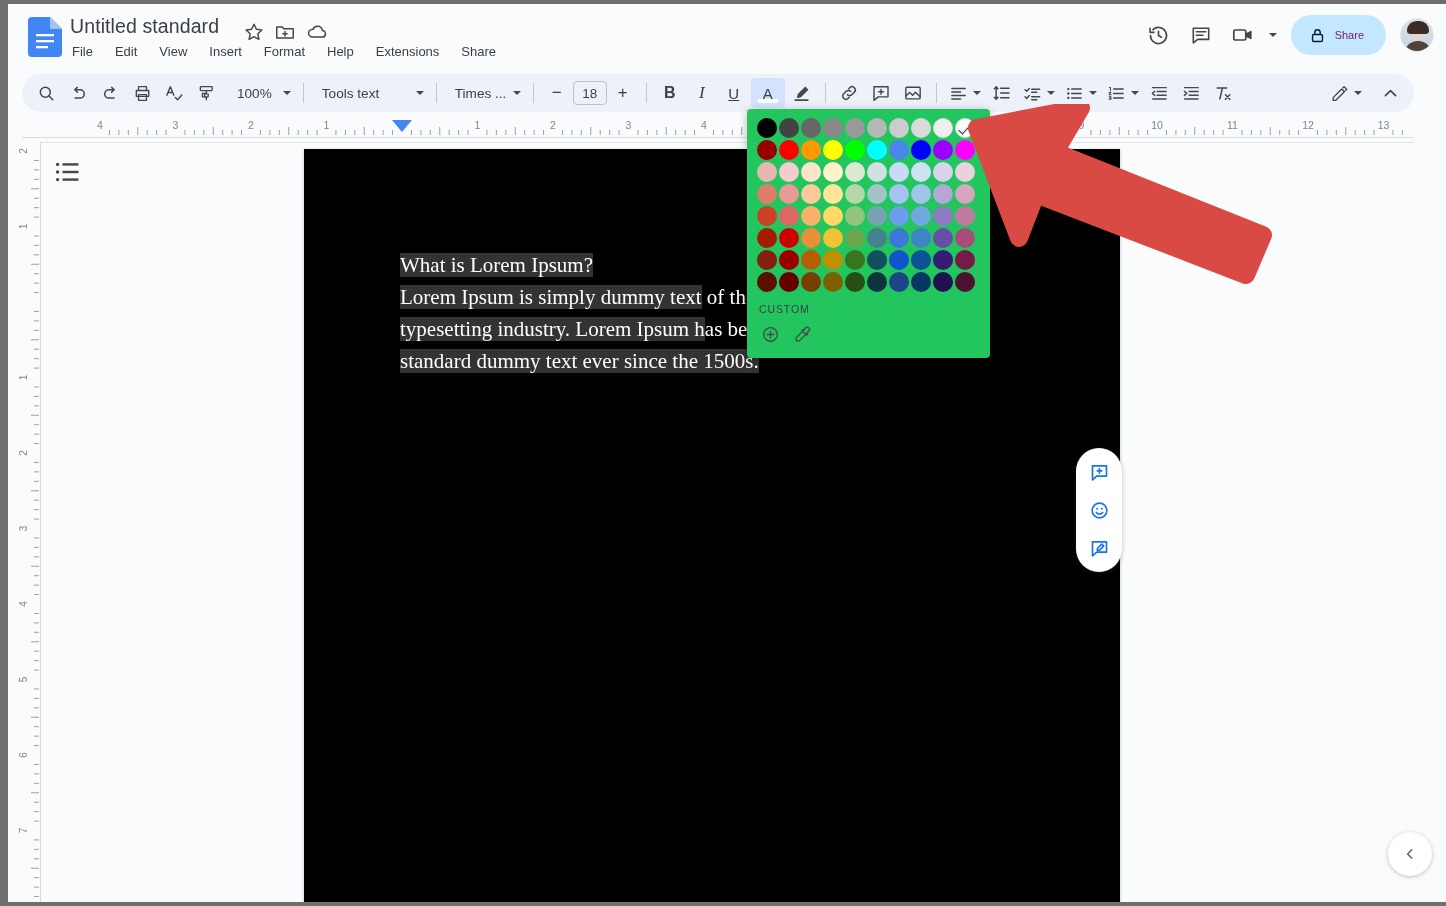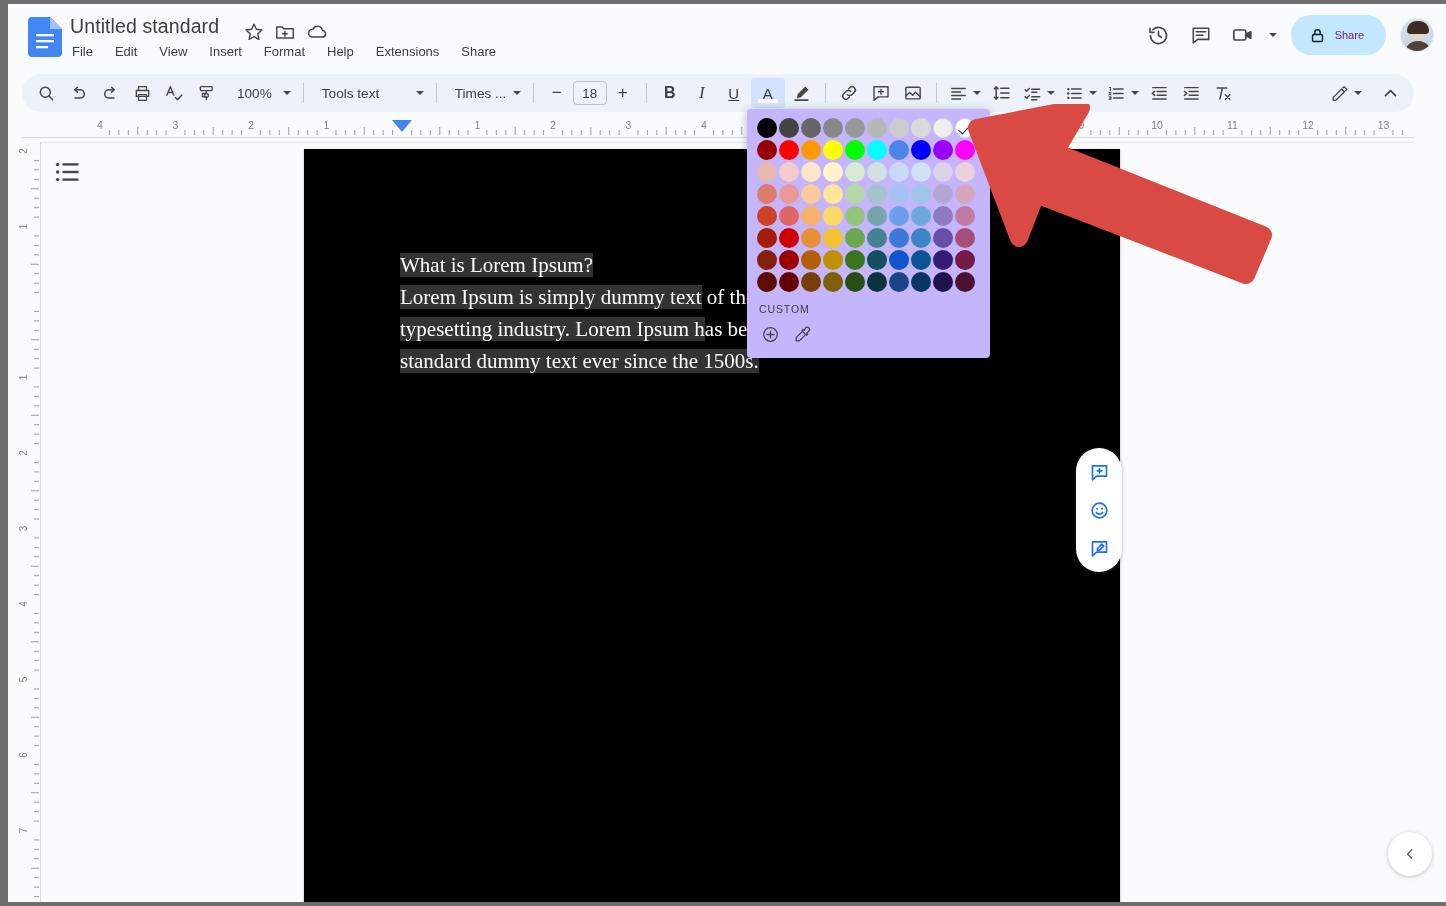--- a/index.html
+++ b/index.html
@@ -119,21 +119,21 @@
 
   #collapse-btn {
     position: absolute; right: -18px; bottom: 26px; width: 44px; height: 44px;
     background: #fff; border-radius: 50%; box-shadow: 0 1px 4px rgba(60,64,67,.3);
     display: flex; align-items: center; justify-content: center; cursor: pointer;
   }
 
   
   #color-popup {
     position: absolute; left: 739px; top: 105px; width: 243px; height: 249px;
-    background: #c4b5fd; border-radius: 4px; box-shadow: 0 2px 10px rgba(0,0,0,.28);
+    background: #22c55e; border-radius: 4px; box-shadow: 0 2px 10px rgba(0,0,0,.28);
     padding: 8px 9px 0 9px; z-index: 40;
   }
   #swatch-grid { display: grid; grid-template-columns: repeat(10, 22px); grid-auto-rows: 22px; gap: 0px; }
   .sw-cell { width: 22px; height: 22px; display: flex; align-items: center; justify-content: center; cursor: pointer; }
   .sw { width: 20px; height: 20px; border-radius: 50%; position: relative; }
   .sw.sel::after {
     content: ""; position: absolute; left: 5px; top: 4px; width: 5px; height: 10px;
     border: solid #202124; border-width: 0 1.8px 1.8px 0; transform: rotate(42deg);
   }
   #custom-label {

